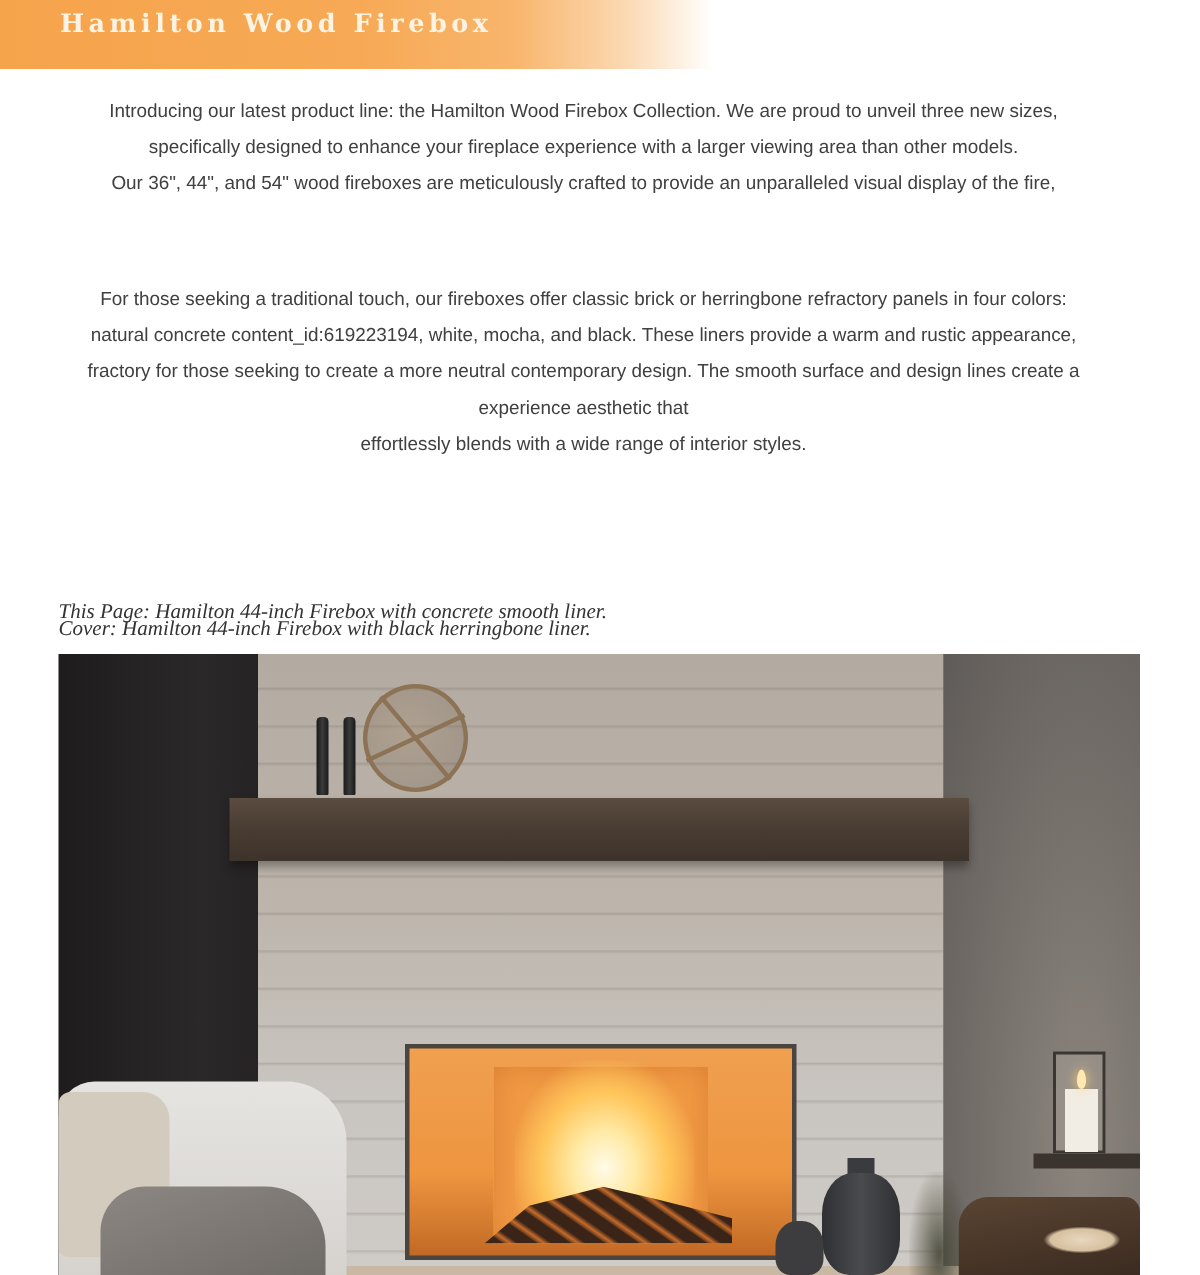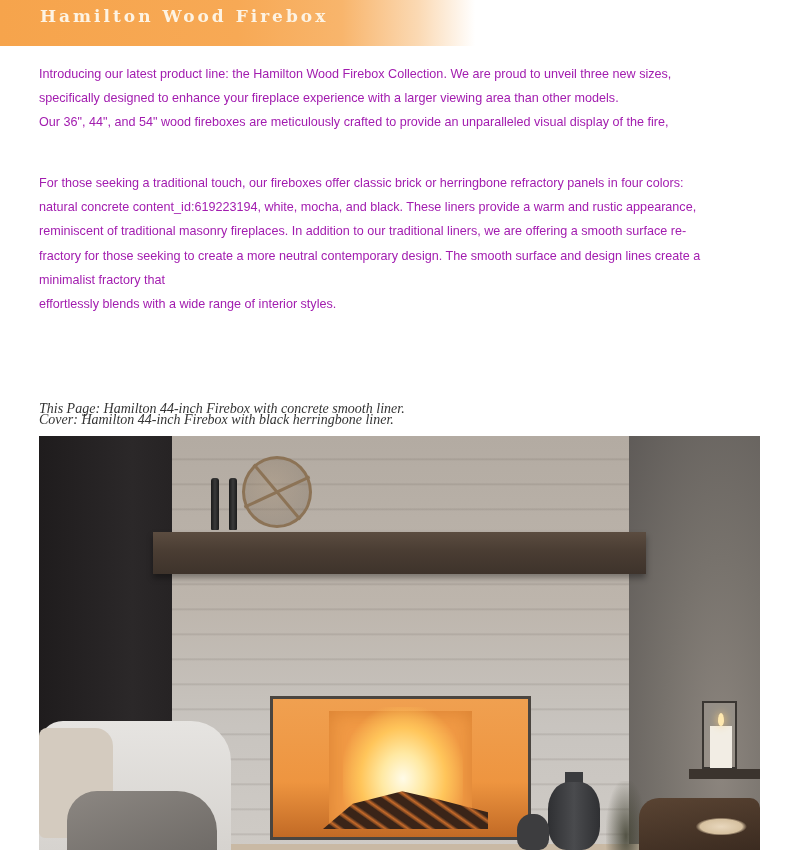--- a/index.html
+++ b/index.html
@@ -13,24 +13,24 @@
   .title-text {
     position: absolute; left: 40px; top: 6px;
     font-family: "DejaVu Serif", "Liberation Serif", serif;
     font-weight: bold; font-size: 17px; letter-spacing: 3px;
     color: #fdf3e3;
   }
 
   .body-text {
     position: absolute; left: 39px; width: 700px;
     font-family: "Liberation Sans", sans-serif;
-    font-size: 12.6px; line-height: 24.2px; color: #a21caf;
+    font-size: 12.6px; line-height: 24.2px; color: #404040; text-align: center;
   }
   .p1 { top: 62px; }
-  .p2 { top: 171px; }
+  .p2 { top: 187px; }
   .line { display: block; white-space: nowrap; }
 
   .caption {
     position: absolute; left: 39px; top: 403px;
     font-family: "Liberation Serif", serif; font-style: italic;
     font-size: 14px; line-height: 11px; color: #333333;
   }
 
   .photo {
     position: absolute; left: 39px; top: 436px; width: 721px; height: 414px;
@@ -101,23 +101,22 @@
 
 <div class="body-text p1">
   <span class="line">Introducing our latest product line: the Hamilton Wood Firebox Collection. We are proud to unveil three new sizes,</span>
   <span class="line">specifically designed to enhance your fireplace experience with a larger viewing area than other models.</span>
   <span class="line">Our 36", 44", and 54" wood fireboxes are meticulously crafted to provide an unparalleled visual display of the fire,</span>
 </div>
 
 <div class="body-text p2">
   <span class="line">For those seeking a traditional touch, our fireboxes offer classic brick or herringbone refractory panels in four colors:</span>
   <span class="line">natural concrete content_id:619223194, white, mocha, and black. These liners provide a warm and rustic appearance,</span>
-  <span class="line">reminiscent of traditional masonry fireplaces. In addition to our traditional liners, we are offering a smooth surface re-</span>
   <span class="line">fractory for those seeking to create a more neutral contemporary design. The smooth surface and design lines create a</span>
-  <span class="line">minimalist fractory that</span>
+  <span class="line">experience aesthetic that</span>
   <span class="line">effortlessly blends with a wide range of interior styles.</span>
 </div>
 
 <div class="caption">
   <div>This Page: Hamilton 44-inch Firebox with concrete smooth liner.</div>
   <div>Cover: Hamilton 44-inch Firebox with black herringbone liner.</div>
 </div>
 
 <div class="photo" aria-label="Hamilton 44-inch firebox with concrete smooth liner set in a whitewashed stone wall beneath a rustic wood mantel">
   <div class="dark-wall"></div>

